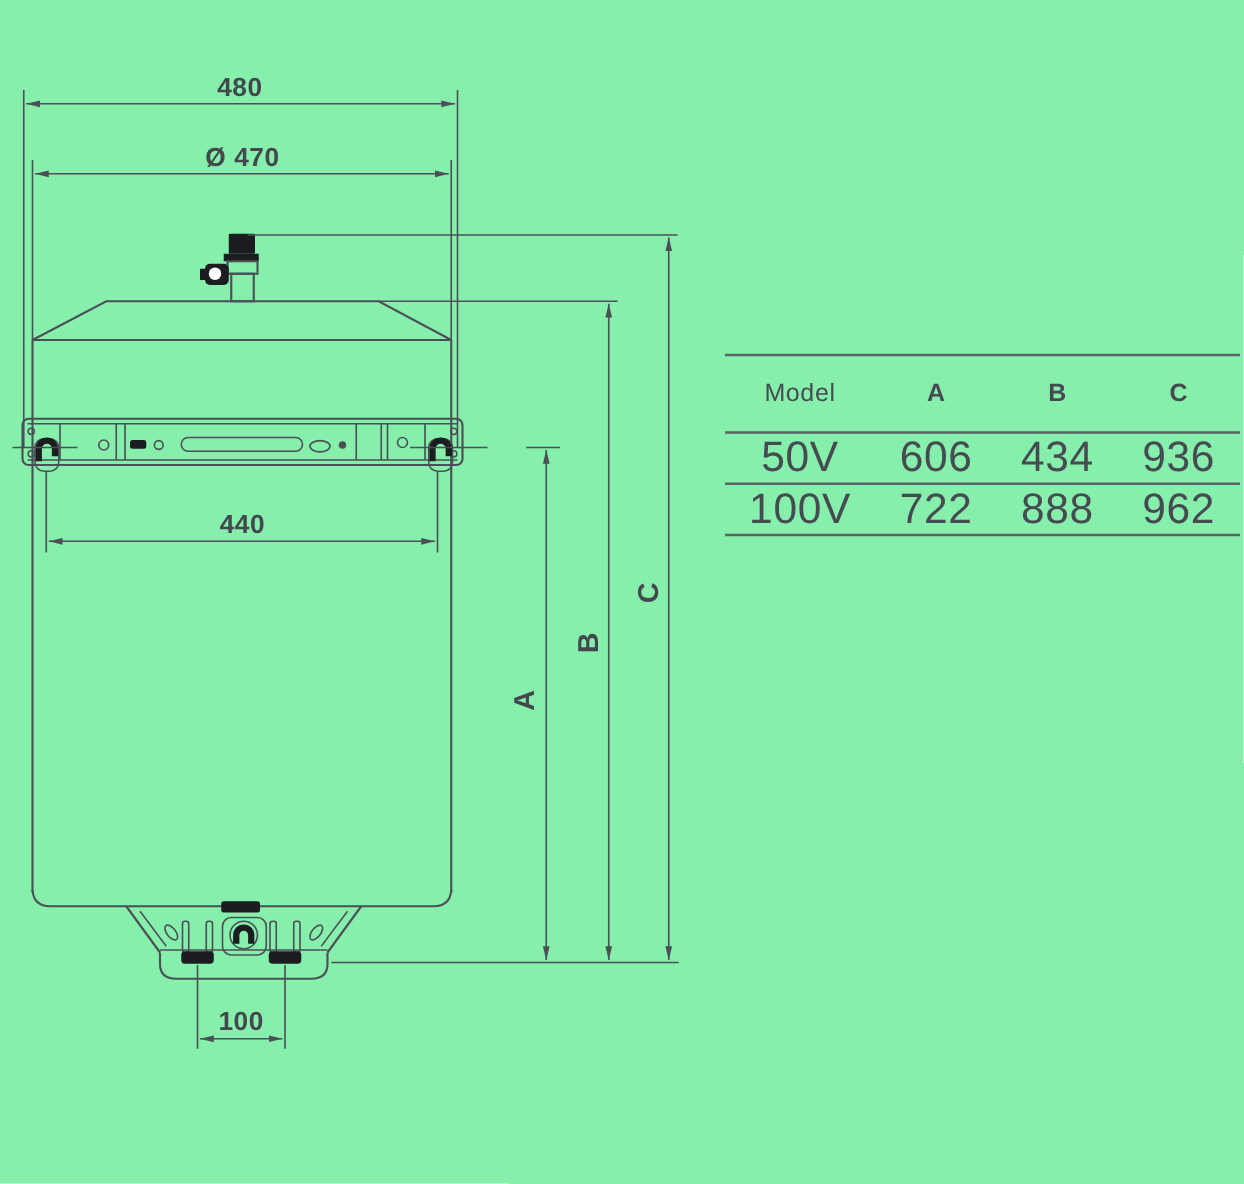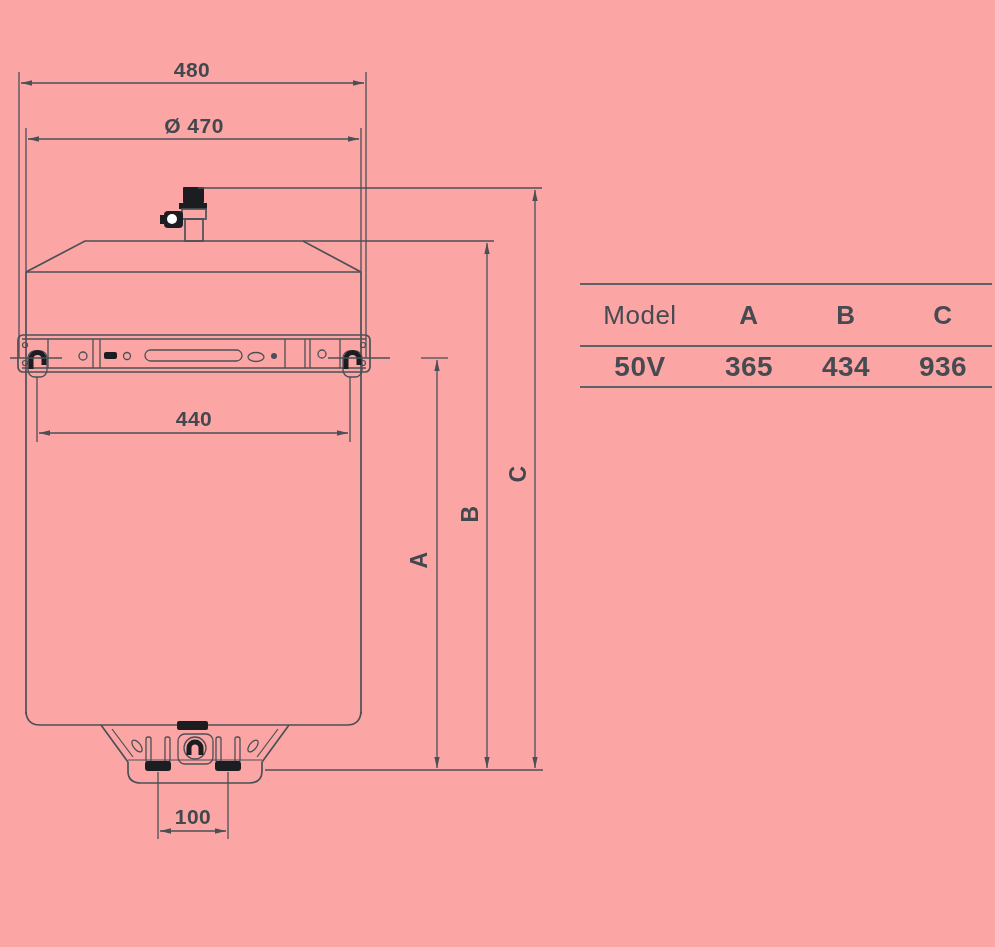--- a/index.html
+++ b/index.html
@@ -1,17 +1,17 @@
 <!DOCTYPE html>
 <html><head>
 <meta charset="utf-8">
 <style>
   html, body { margin:0; padding:0; background:#ffffff; }
   #stage {
-    position:relative; width:995px; height:947px; background:#fca5a5;
+    position:relative; width:995px; height:947px; background:#86efac;
     font-family:"Liberation Sans", sans-serif; overflow:hidden;
   }
   #drawing { position:absolute; left:0; top:0; }
   #drawing path, #drawing line, #drawing rect.o, #drawing circle.o, #drawing ellipse.o {
     stroke:#4a5056; fill:none;
   }
   #drawing .w17 { stroke-width:1.7px; }
   #drawing .w13 { stroke-width:1.3px; }
   #drawing .w12 { stroke-width:1.2px; }
   #drawing .fillwhite { fill:#ffffff; }
@@ -29,22 +29,22 @@
     position:absolute; left:580px; top:283px; width:412px;
     border-top:2px solid #5d6artefact;
     border-top:2px solid #5d6267;
     color:#454b51;
   }
   .spec-row {
     display:grid; grid-template-columns:120px 98px 96px 98px;
     align-items:center; text-align:center;
     border-bottom:2px solid #5d6267;
   }
-  .spec-row.header { height:60px; font-size:26px; }
-  .spec-row.body  { height:39px; font-size:28px; font-weight:700; letter-spacing:0.5px; }
+  .spec-row.header { height:60px; font-size:20px; }
+  .spec-row.body  { height:39px; font-size:34px; font-weight:400; letter-spacing:0.5px; }
   .spec-row.header .model-h { font-weight:500; letter-spacing:0.5px; }
   .spec-row.header .abc { font-weight:700; letter-spacing:0.5px; }
 </style>
 </head>
 <body>
 
 <div id="stage">
 
   <svg id="drawing" width="995" height="947" viewBox="0 0 995 947">
     <defs>
@@ -175,19 +175,25 @@
 
   <div class="spec-table">
     <div class="spec-row header">
       <div class="model-h">Model</div>
       <div class="abc">A</div>
       <div class="abc">B</div>
       <div class="abc">C</div>
     </div>
     <div class="spec-row body">
       <div>50V</div>
-      <div>365</div>
+      <div>606</div>
       <div>434</div>
       <div>936</div>
+    </div>
+    <div class="spec-row body">
+      <div>100V</div>
+      <div>722</div>
+      <div>888</div>
+      <div>962</div>
     </div>
   </div>
 
 </div>
 
 </body></html>

